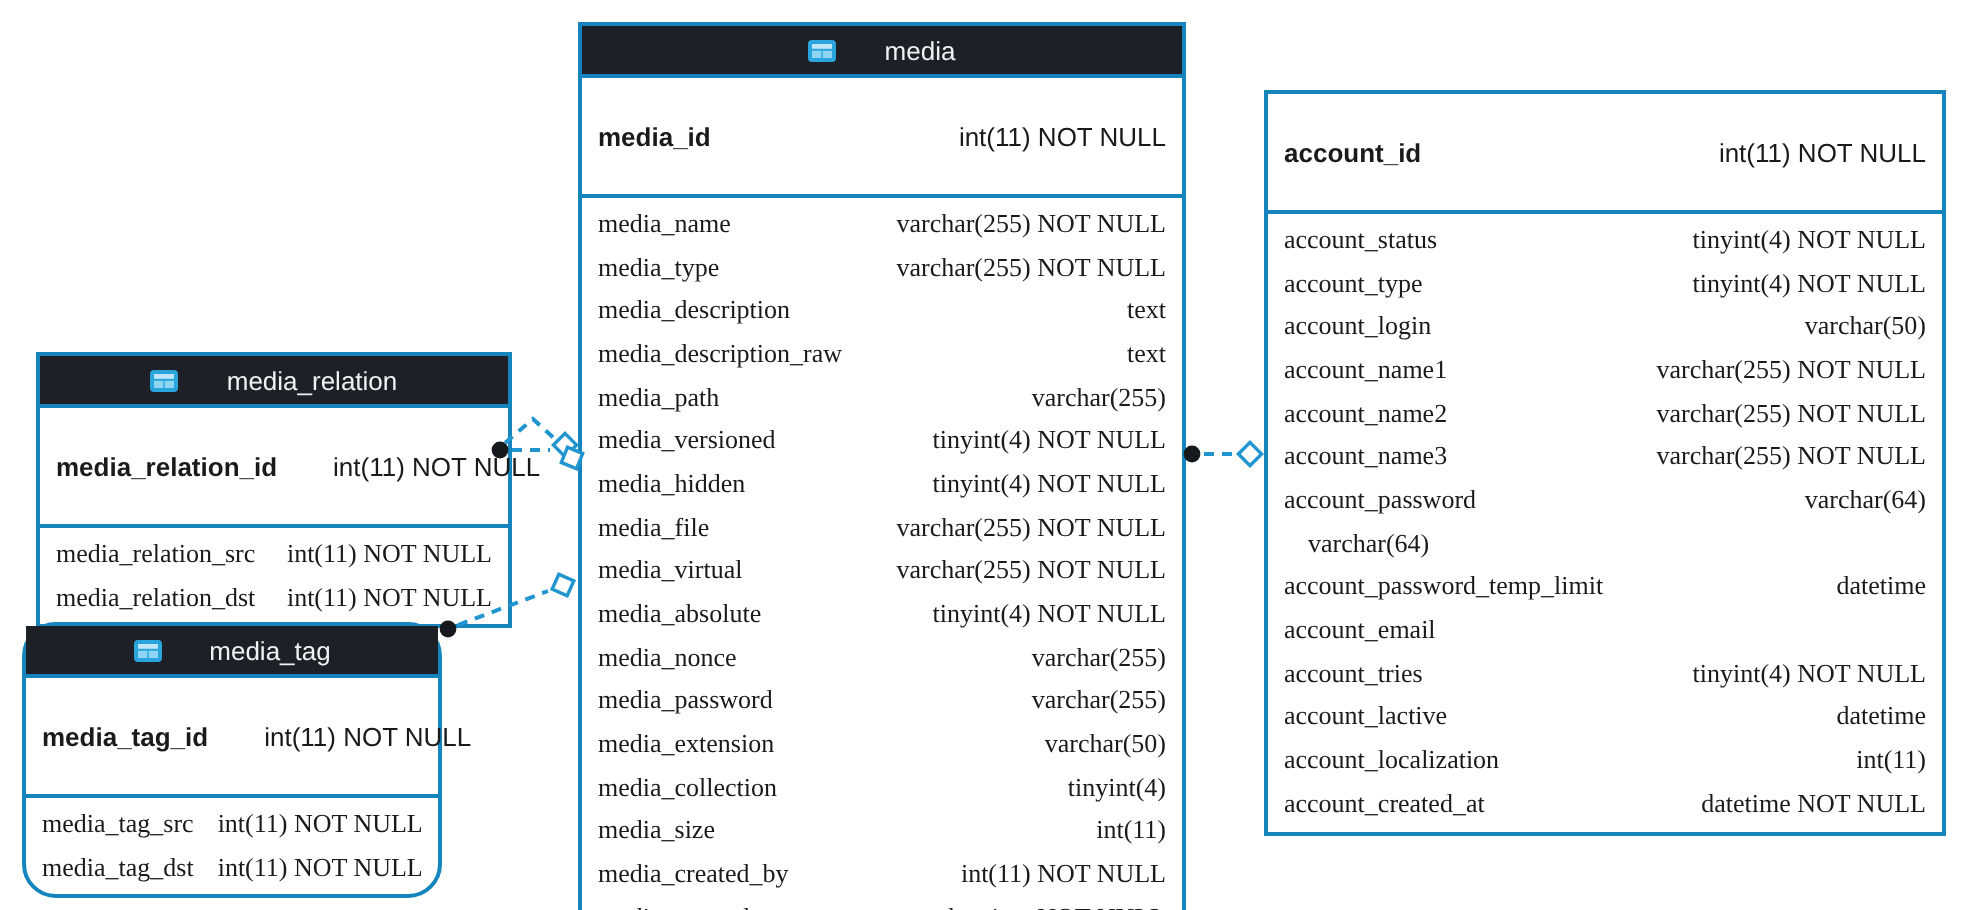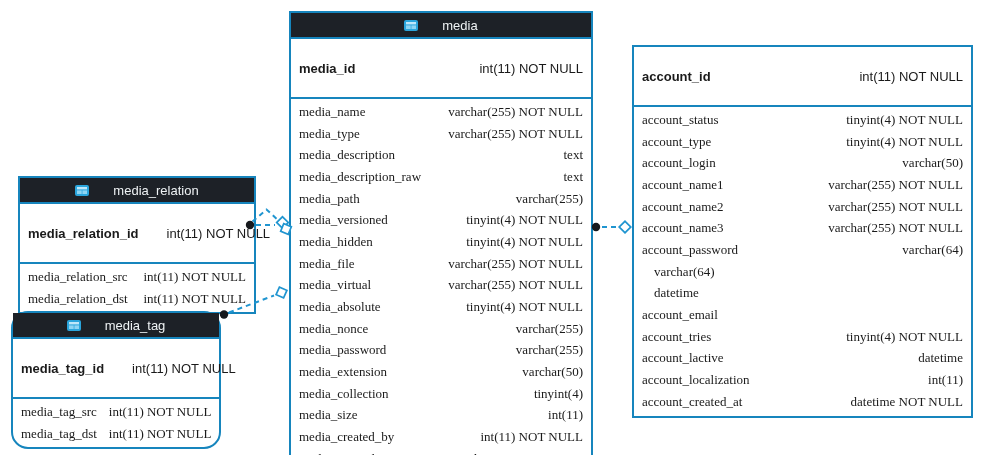--- a/index.html
+++ b/index.html
@@ -205,20 +205,21 @@
           <span class="ftype">varchar(255) NOT NULL</span>
         </div>
         <div class="row">
           <span class="fname">account_password</span>
           <span class="ftype">varchar(64)</span>
         </div>
         <div class="row">
           <span class="ftype">varchar(64)</span>
         </div>
         <div class="row">
+          <span class="fname">account_password_temp_limit</span>
           <span class="ftype">datetime</span>
         </div>
         <div class="row">
           <span class="fname">account_email</span>
         </div>
         <div class="row">
           <span class="fname">account_tries</span>
           <span class="ftype">tinyint(4) NOT NULL</span>
         </div>
         <div class="row">

